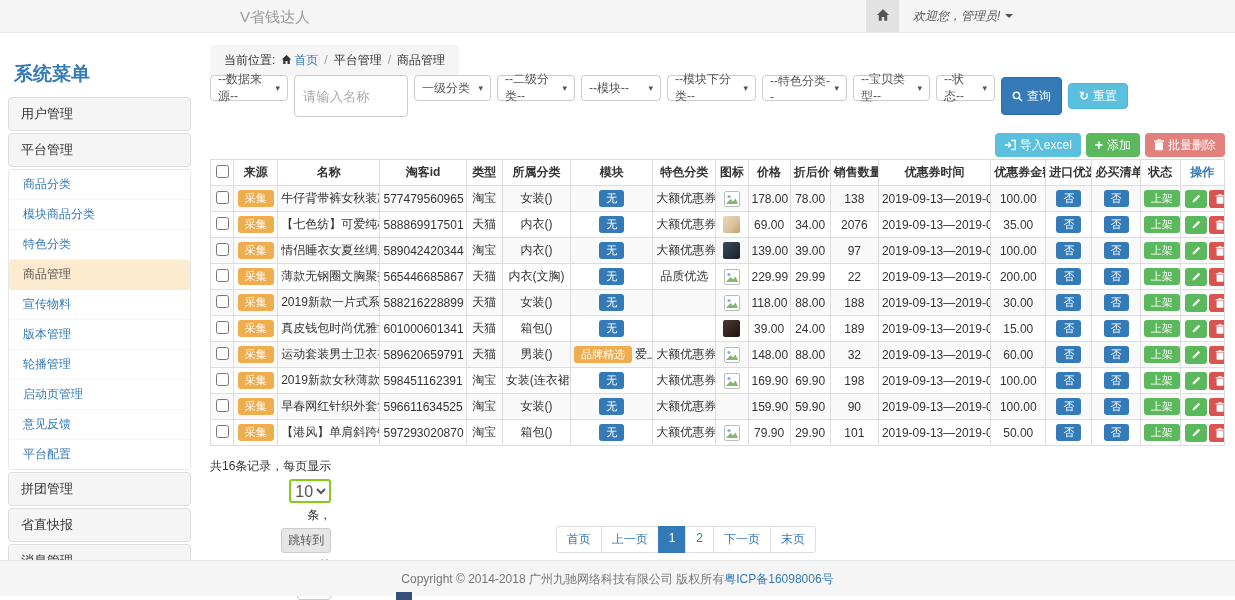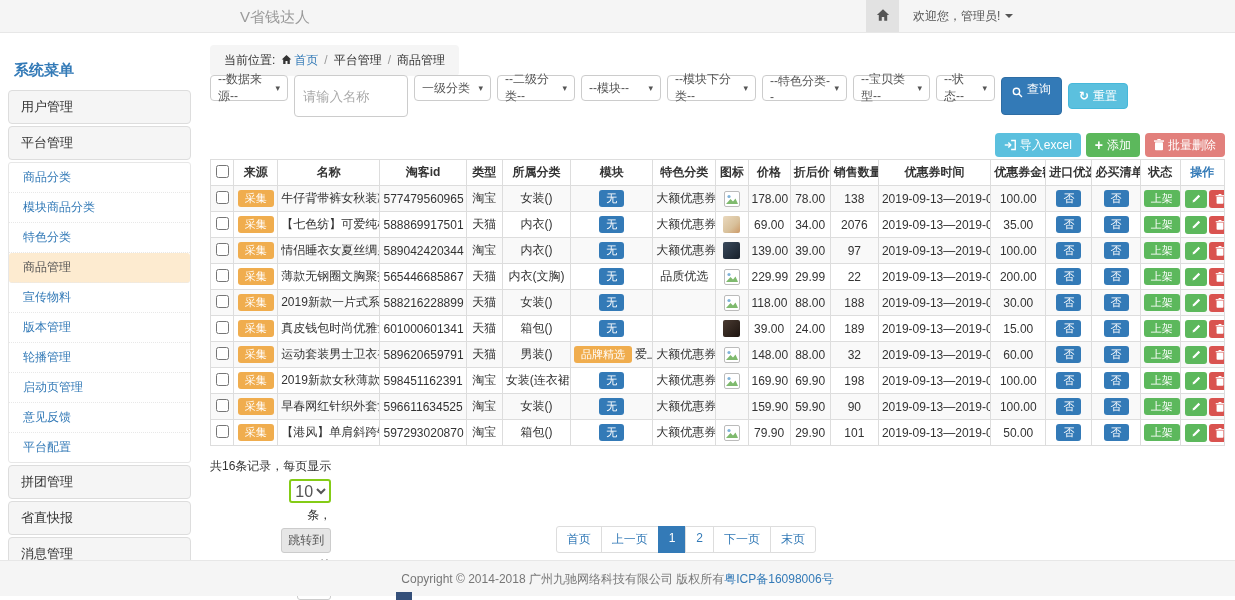--- a/index.html
+++ b/index.html
@@ -4,47 +4,47 @@
 <style>
   * { box-sizing: border-box; margin: 0; padding: 0; }
   html,body { width:1235px; height:600px; }
   body {
     position: relative; overflow: hidden; background:#fff;
     font-family:"Liberation Sans","DejaVu Sans",sans-serif; font-size:12px; color:#333;
   }
   
   .topbar { position:absolute; top:0; left:0; right:0; height:33px; background:#f5f5f5; border-bottom:1px solid #e7e7e7; }
   .brand { position:absolute; left:240px; top:0; line-height:33px; font-size:15px; color:#9a9a9a; }
-  .topbar-right { position:absolute; left:866px; top:0; height:32px; display:flex; align-items:stretch; }
+  .topbar-right { position:absolute; left:866px; top:0; height:32px; display:flex; align-items:stretch;font-style:italic; }
   .home-btn { width:33px; background:#e2e2e2; display:flex; align-items:center; justify-content:center; cursor:pointer; }
   .home-btn svg { width:14px; height:14px; fill:#555; }
   .welcome { display:flex; align-items:center; padding:0 14px; color:#555; cursor:pointer; }
   .caret { display:inline-block; margin-left:5px; width:0; height:0; border-left:4px solid transparent; border-right:4px solid transparent; border-top:4px solid #555; }
   
   .sidebar { position:absolute; left:8px; top:55px; width:183px; height:509px; overflow:hidden; }
-  .sidebar-title { color:#337ab7; font-weight:bold; font-size:15px; padding:6px 6px 10px 6px; }
+  .sidebar-title { color:#337ab7; font-weight:bold; font-size:19px; padding:6px 6px 10px 6px; }
   .side-header { background:#f5f5f5; border:1px solid #ddd; border-radius:4px; padding:7px 12px; margin-bottom:2px; color:#333; font-size:13px; cursor:pointer; }
   .side-sub { background:#fff; border:1px solid #e7e7e7; border-radius:3px; margin-bottom:2px; }
   .side-link { display:block; padding:6px 14px; color:#337ab7; text-decoration:none; border-bottom:1px dotted #e8e8e8; cursor:pointer; }
   .side-link:last-child { border-bottom:none; }
   .side-link.active { background:#fdebd0; color:#555; border-radius:3px; }
   
   .content { position:absolute; left:210px; top:45px; width:1015px; }
   .breadcrumb { display:inline-block; background:#f5f5f5; border-radius:4px; padding:7px 14px; color:#333; }
   .breadcrumb svg { width:11px; height:11px; fill:#333; margin:0 2px -1px 6px; }
   .bc-link { color:#337ab7; text-decoration:none; cursor:pointer; }
   .bc-sep { color:#999; margin:0 6px; }
   
   .filter-bar { display:flex; align-items:center; gap:6px; margin-top:7px; height:26px; }
   .flt-select { height:26px; border:1px solid #ccc; border-radius:4px; background:#fff; display:flex; align-items:center; justify-content:space-between; padding:0 7px; color:#555; cursor:pointer; flex:none; }
   .flt-caret { font-size:9px; color:#555; margin-left:4px; }
   .flt-input { height:42px; border:1px solid #ccc; border-radius:4px; padding:0 8px; color:#555; outline:none; flex:none; }
   .flt-input::placeholder { color:#aaa; }
   .btn { border:none; border-radius:4px; color:#fff; cursor:pointer; display:inline-flex; align-items:center; gap:4px; font-size:12px; font-family:inherit; }
-  .btn-search { height:38px; padding:16px 10px; background:#337ab7; border:1px solid #2e6da4;align-items:flex-end; }
+  .btn-search { height:38px; padding:16px 10px; background:#337ab7; border:1px solid #2e6da4; }
   .btn-reset  { height:26px; padding:0 10px; background:#5bc0de; border:1px solid #46b8da; }
   
   .toolbar { display:flex; justify-content:flex-end; gap:5px; margin:24px 0 2px; }
   .toolbar .btn { height:24px; padding:0 9px; }
   .btn-import { background:#5bc0de; }
   .btn-add { background:#5cb85c; }
   .btn-batch-del { background:#e2807c; }
   .plus-ico { font-size:14px; font-weight:bold; line-height:1; }
   
   table { width:100%; border-collapse:collapse; table-layout:fixed; margin-top:2px; }

